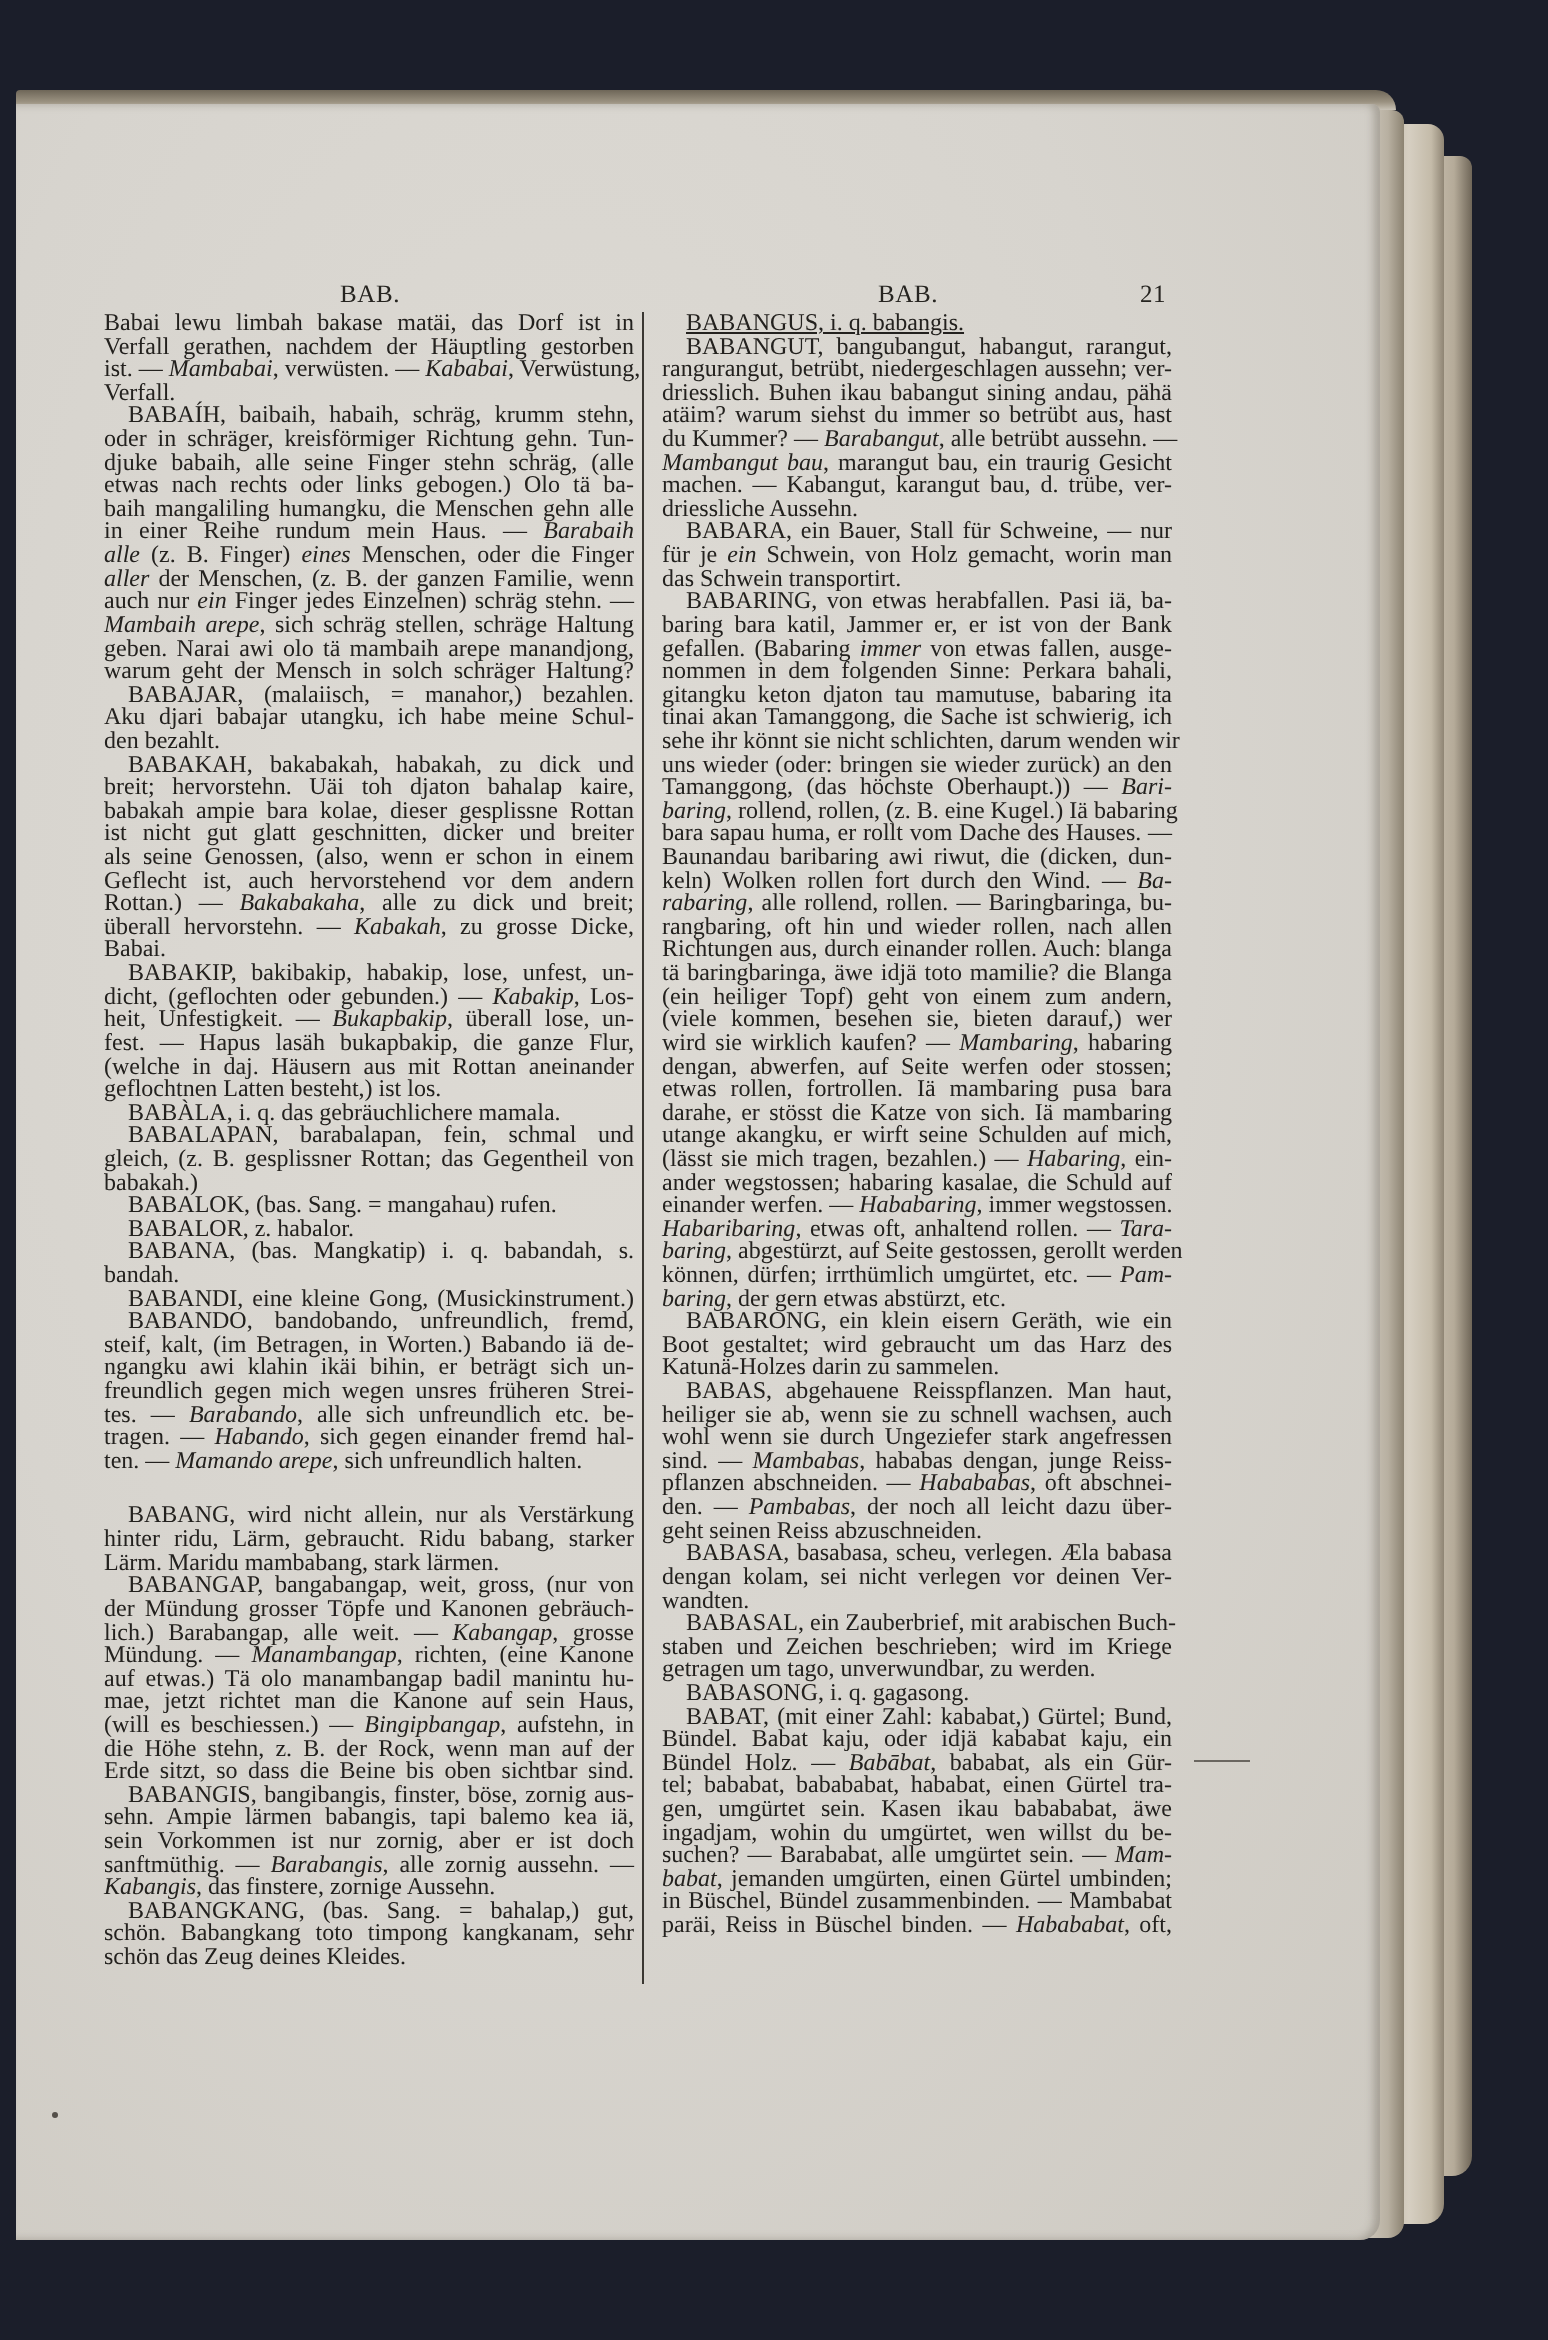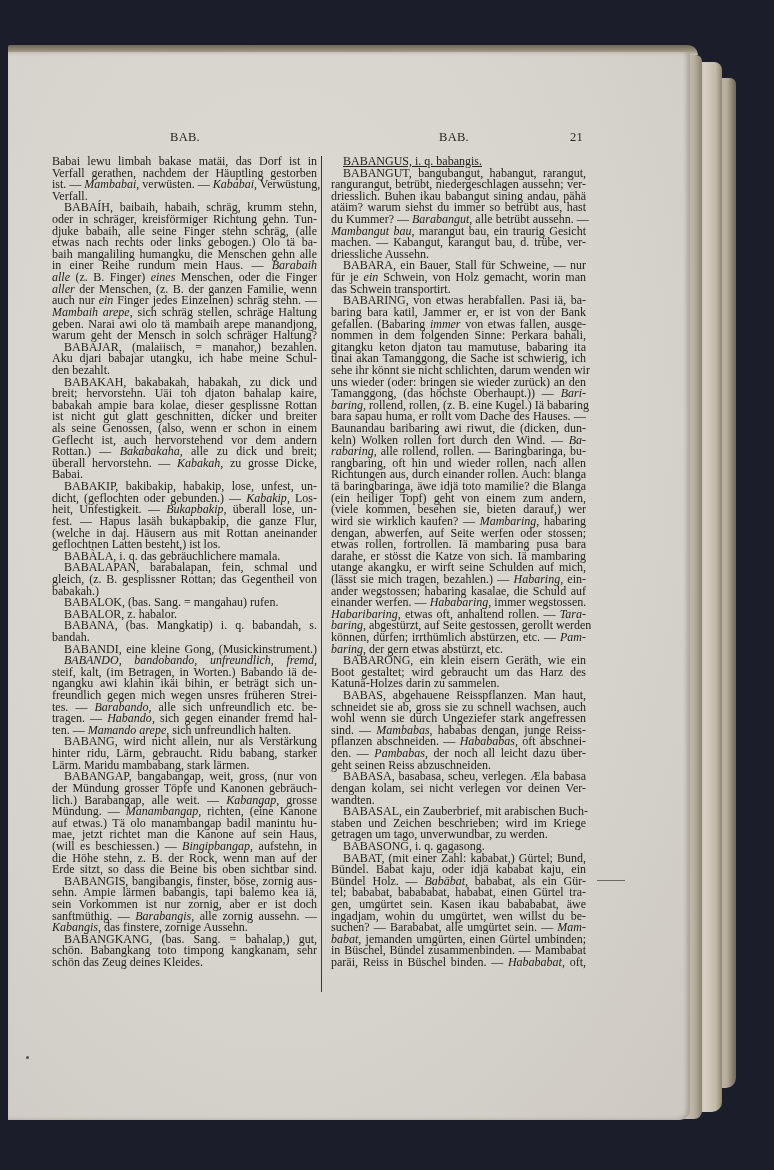--- a/index.html
+++ b/index.html
@@ -29,21 +29,21 @@
     background: linear-gradient(180deg, #6e6658 0%, #9b9281 60%, #c9c3b7 100%);
     border-radius: 2px 10px 0 0;
   }
   .page {
     position: absolute; left: 8px; top: 52px; width: 682px; height: 1068px;
     background: radial-gradient(ellipse at 40% 35%, #dedbd5 0%, #d7d4ce 55%, #cdc9c1 100%);
     border-radius: 0 4px 10px 0;
     box-shadow: inset -3px 0 4px rgba(90,80,65,.35);
   }
   .running-head {
-    position: absolute; top: 130px; font-size: 12.5px; color: #262420;
+    position: absolute; top: 140px; font-size: 12.5px; color: #262420;
     letter-spacing: 0.3px;
   }
   .col {
     position: absolute; top: 156px; font-size: 12px; line-height: 11.62px;
     color: #23211e;
   }
   .col-left { left: 52px; width: 265px; }
   .col-right { left: 331px; width: 255px; }
   .line {
     display: block; white-space: nowrap; text-align: justify;
@@ -112,28 +112,28 @@
     <span class="line last"><span>geflochtnen Latten besteht,) ist los.</span></span>
     <span class="line last" style="text-indent: 12px;"><span>BABÀLA, i. q. das gebräuchlichere mamala.</span></span>
     <span class="line" style="text-indent: 12px;"><span>BABALAPAN, barabalapan, fein, schmal und</span></span>
     <span class="line"><span>gleich, (z. B. gesplissner Rottan; das Gegentheil von</span></span>
     <span class="line last"><span>babakah.)</span></span>
     <span class="line last" style="text-indent: 12px;"><span>BABALOK, (bas. Sang. = mangahau) rufen.</span></span>
     <span class="line last" style="text-indent: 12px;"><span>BABALOR, z. habalor.</span></span>
     <span class="line" style="text-indent: 12px;"><span>BABANA, (bas. Mangkatip) i. q. babandah, s.</span></span>
     <span class="line last"><span>bandah.</span></span>
     <span class="line" style="text-indent: 12px;"><span>BABANDI, eine kleine Gong, (Musickinstrument.)</span></span>
-    <span class="line" style="text-indent: 12px; font-style: italic;"><span>BABANDO, bandobando, unfreundlich, fremd,</span></span>
+    <span class="line" style="text-indent: 12px;"><span>BABANDO, bandobando, unfreundlich, fremd,</span></span>
     <span class="line"><span>steif, kalt, (im Betragen, in Worten.) Babando iä de-</span></span>
     <span class="line"><span>ngangku awi klahin ikäi bihin, er beträgt sich un-</span></span>
     <span class="line"><span>freundlich gegen mich wegen unsres früheren Strei-</span></span>
     <span class="line"><span>tes. — </span><i>Barabando</i><span>, alle sich unfreundlich etc. be-</span></span>
     <span class="line"><span>tragen. — </span><i>Habando</i><span>, sich gegen einander fremd hal-</span></span>
     <span class="line last"><span>ten. — </span><i>Mamando arepe</i><span>, sich unfreundlich halten.</span></span>
-    <span class="line" style="text-indent: 12px;"><span>BABANG, wird nicht allein, nur als Verstärkung</span></span>
+    <span class="line" style="text-indent: 12px; margin-top: 16px;"><span>BABANG, wird nicht allein, nur als Verstärkung</span></span>
     <span class="line"><span>hinter ridu, Lärm, gebraucht. Ridu babang, starker</span></span>
     <span class="line last"><span>Lärm. Maridu mambabang, stark lärmen.</span></span>
     <span class="line" style="text-indent: 12px;"><span>BABANGAP, bangabangap, weit, gross, (nur von</span></span>
     <span class="line"><span>der Mündung grosser Töpfe und Kanonen gebräuch-</span></span>
     <span class="line"><span>lich.) Barabangap, alle weit. — </span><i>Kabangap</i><span>, grosse</span></span>
     <span class="line"><span>Mündung. — </span><i>Manambangap</i><span>, richten, (eine Kanone</span></span>
     <span class="line"><span>auf etwas.) Tä olo manambangap badil manintu hu-</span></span>
     <span class="line"><span>mae, jetzt richtet man die Kanone auf sein Haus,</span></span>
     <span class="line"><span>(will es beschiessen.) — </span><i>Bingipbangap</i><span>, aufstehn, in</span></span>
     <span class="line"><span>die Höhe stehn, z. B. der Rock, wenn man auf der</span></span>
@@ -183,27 +183,27 @@
     <span class="line"><span>wird sie wirklich kaufen? — </span><i>Mambaring</i><span>, habaring</span></span>
     <span class="line"><span>dengan, abwerfen, auf Seite werfen oder stossen;</span></span>
     <span class="line"><span>etwas rollen, fortrollen. Iä mambaring pusa bara</span></span>
     <span class="line"><span>darahe, er stösst die Katze von sich. Iä mambaring</span></span>
     <span class="line"><span>utange akangku, er wirft seine Schulden auf mich,</span></span>
     <span class="line"><span>(lässt sie mich tragen, bezahlen.) — </span><i>Habaring</i><span>, ein-</span></span>
     <span class="line"><span>ander wegstossen; habaring kasalae, die Schuld auf</span></span>
     <span class="line"><span>einander werfen. — </span><i>Hababaring</i><span>, immer wegstossen.</span></span>
     <span class="line"><i>Habaribaring</i><span>, etwas oft, anhaltend rollen. — </span><i>Tara-</i></span>
     <span class="line"><i>baring</i><span>, abgestürzt, auf Seite gestossen, gerollt werden</span></span>
-    <span class="line"><span>können, dürfen; irrthümlich abstürzen, etc. — </span><i>Pam-</i></span>
+    <span class="line"><span>können, dürfen; irrthümlich umgürtet, etc. — </span><i>Pam-</i></span>
     <span class="line last"><i>baring</i><span>, der gern etwas abstürzt, etc.</span></span>
     <span class="line" style="text-indent: 12px;"><span>BABARONG, ein klein eisern Geräth, wie ein</span></span>
     <span class="line"><span>Boot gestaltet; wird gebraucht um das Harz des</span></span>
     <span class="line last"><span>Katunä-Holzes darin zu sammelen.</span></span>
     <span class="line" style="text-indent: 12px;"><span>BABAS, abgehauene Reisspflanzen. Man haut,</span></span>
-    <span class="line"><span>schneidet sie ab, gross sie zu schnell wachsen, auch</span></span>
+    <span class="line"><span>heiliger sie ab, wenn sie zu schnell wachsen, auch</span></span>
     <span class="line"><span>wohl wenn sie durch Ungeziefer stark angefressen</span></span>
     <span class="line"><span>sind. — </span><i>Mambabas</i><span>, hababas dengan, junge Reiss-</span></span>
     <span class="line"><span>pflanzen abschneiden. — </span><i>Habababas</i><span>, oft abschnei-</span></span>
     <span class="line"><span>den. — </span><i>Pambabas</i><span>, der noch all leicht dazu über-</span></span>
     <span class="line last"><span>geht seinen Reiss abzuschneiden.</span></span>
     <span class="line" style="text-indent: 12px;"><span>BABASA, basabasa, scheu, verlegen. Æla babasa</span></span>
     <span class="line"><span>dengan kolam, sei nicht verlegen vor deinen Ver-</span></span>
     <span class="line last"><span>wandten.</span></span>
     <span class="line" style="text-indent: 12px;"><span>BABASAL, ein Zauberbrief, mit arabischen Buch-</span></span>
     <span class="line"><span>staben und Zeichen beschrieben; wird im Kriege</span></span>

